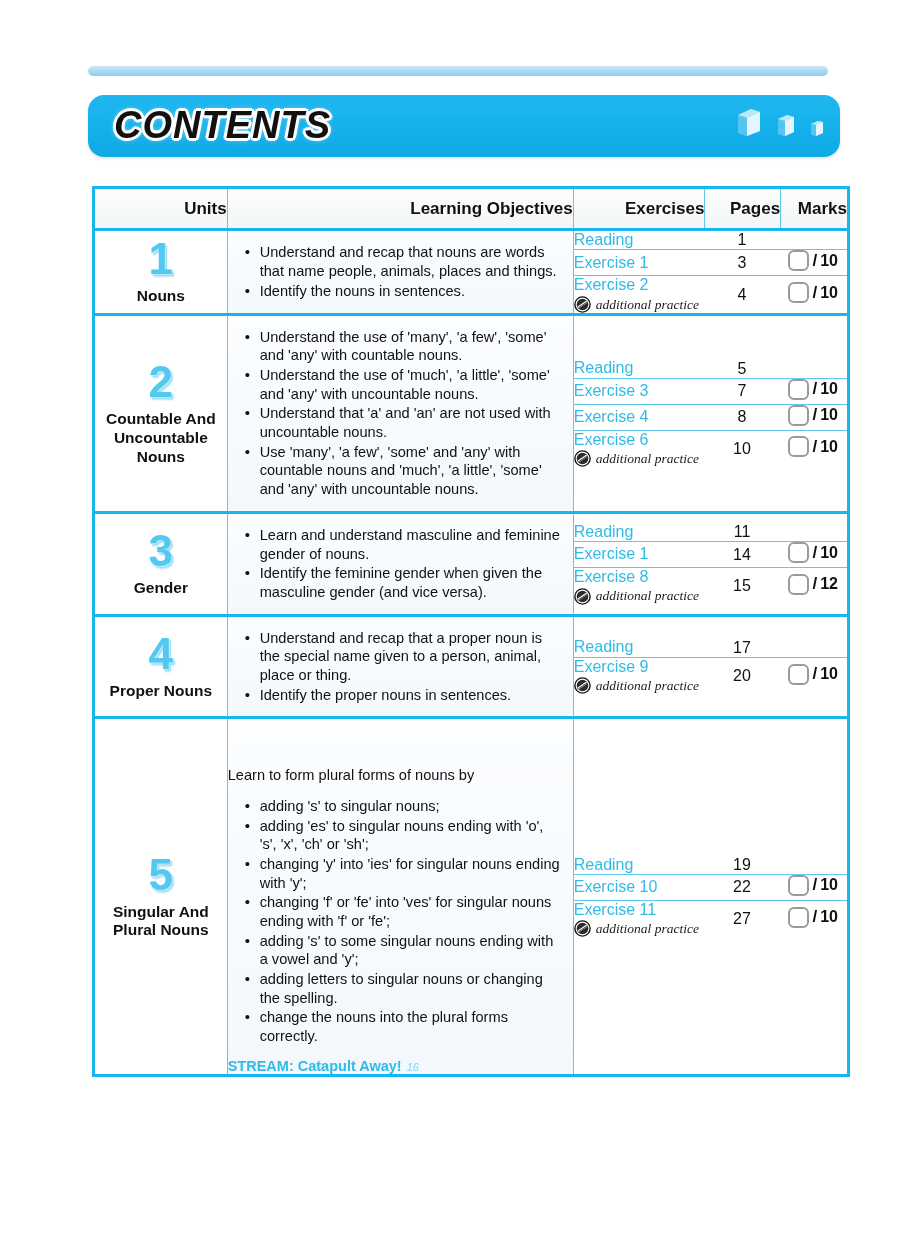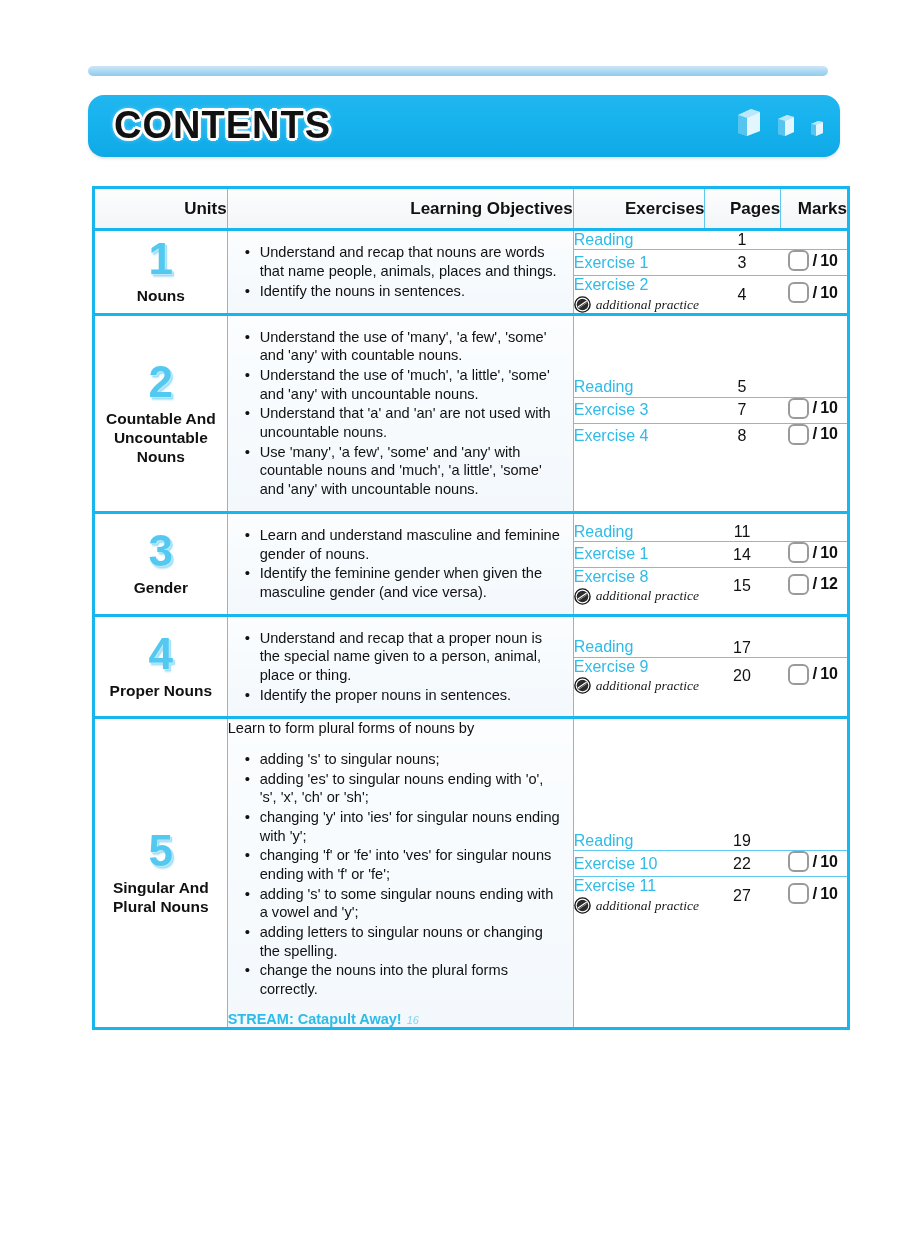--- a/index.html
+++ b/index.html
@@ -26,20 +26,21 @@
     box-shadow: 0 2px 3px rgba(0,0,0,0.10);
   }
   .header-title {
     position: absolute; left: 26px; top: 9px;
     font-size: 38px; font-weight: bold; letter-spacing: 1px;
     color: #111; font-family: "Liberation Sans", sans-serif;
     text-shadow:
       -2px -2px 0 #fff, 2px -2px 0 #fff, -2px 2px 0 #fff, 2px 2px 0 #fff,
       -3px 0 0 #fff, 3px 0 0 #fff, 0 -3px 0 #fff, 0 3px 0 #fff,
       0 0 6px rgba(255,255,255,0.9);
+    font-style: italic;
   }
   .header-icons { position: absolute; right: 16px; top: 12px; display: flex; align-items: flex-end; gap: 14px; }
   .cube { display: block; }
 
   
   .toc {
     position: absolute; left: 92px; top: 186px; width: 758px;
     border-collapse: collapse;
     border: 3px solid #17b6ef;
     background: #ffffff;
@@ -75,21 +76,21 @@
   }
   .unit-name {
     font-size: 15.5px; font-weight: bold; color: #111; line-height: 1.22;
   }
 
   
   .obj-cell {
     background: linear-gradient(180deg,#fbfdff 0%,#f3f8fc 100%);
     padding: 9px 10px 9px 8px; vertical-align: top;
   }
-  .obj-lead { font-size: 14.6px; color: #111; line-height: 1.28; margin-bottom: 1px; }
+  .obj-lead { font-size: 14.6px; color: #111; line-height: 1.28; margin-bottom: 1px; margin-top: 47px; }
   ul.obj-list { list-style: none; margin: 12px; padding: 0; }
   ul.obj-list > li {
     position: relative; padding-left: 20px; margin-bottom: 1px;
     font-size: 14.6px; color: #111; line-height: 1.28;
   }
   ul.obj-list > li:before {
     content: "\2022"; position: absolute; left: 5px; top: -1px;
     font-size: 15px; color: #111;
   }
   .stream-line {
@@ -269,20 +270,37 @@
                 </tr>
                 <tr>
                   <td class="ex-name"><span>Exercise 4</span></td>
                   <td class="pg-num">8</td>
                   <td class="mk"><span class="mark-wrap">
                       <span class="mark-box"></span>
                       <span class="mark-slash">/</span>
                       <span class="mark-val">10</span>
                     </span></td>
                 </tr>
+                <tr>
+                  <td class="ex-name"><span>Exercise 6</span><div class="ap">
+                      <svg width="17" height="17" viewBox="0 0 17 17">
+                        <circle cx="8.5" cy="8.5" r="7.6" fill="#ffffff" stroke="#141414" stroke-width="1.4"></circle>
+                        <circle cx="8.5" cy="8.5" r="5.8" fill="#2b2b2b"></circle>
+                        <path d="M3.6 10.6 L12.4 4.6 L13.4 6.6 L4.6 12.4 Z" fill="#ffffff"></path>
+                        <path d="M4.4 11.8 L13.0 6.0" stroke="#2b2b2b" stroke-width="0.9"></path>
+                      </svg>
+                      <span class="ap-text">additional practice</span>
+                    </div></td>
+                  <td class="pg-num">10</td>
+                  <td class="mk"><span class="mark-wrap">
+                      <span class="mark-box"></span>
+                      <span class="mark-slash">/</span>
+                      <span class="mark-val">10</span>
+                    </span></td>
+                </tr>
               </tbody>
             </table>
           </td>
         </tr>
         <tr class="unit-row">
           <td class="unit-cell">
             <div class="unit-num">3</div>
             <div class="unit-name">Gender</div>
           </td>
           <td class="obj-cell">

